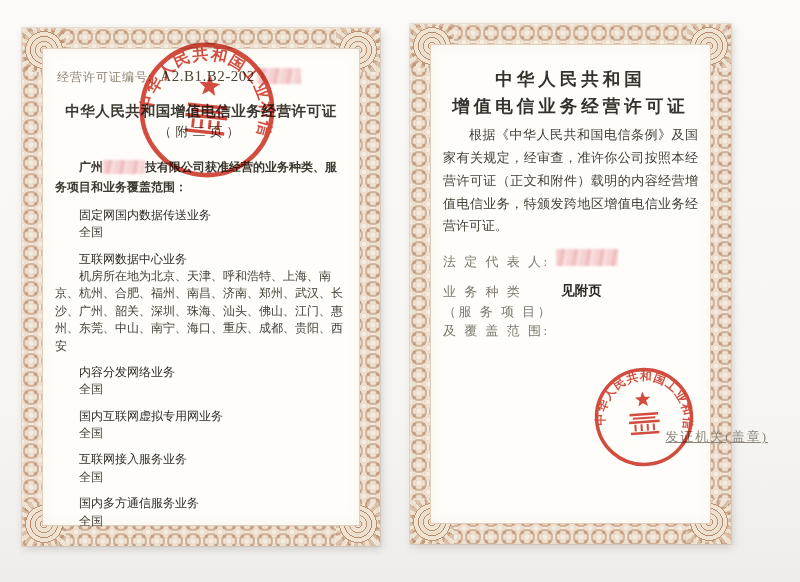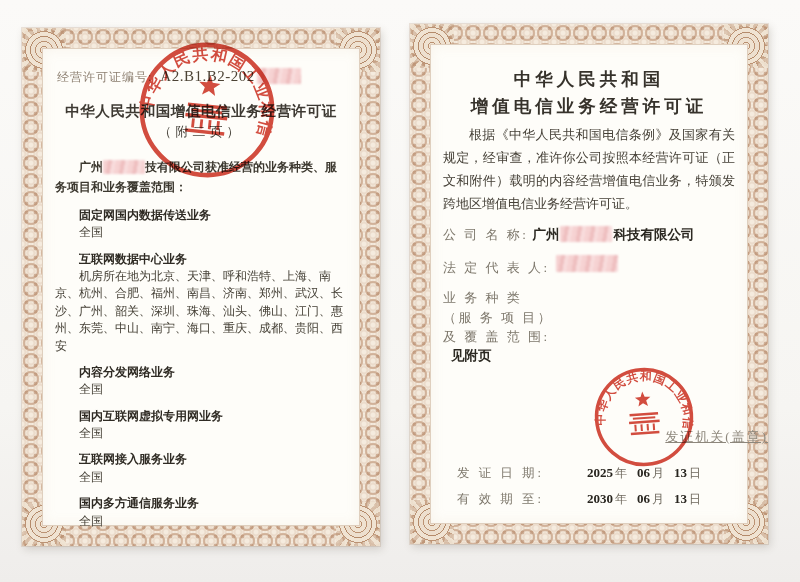--- a/index.html
+++ b/index.html
@@ -17,21 +17,21 @@
     background-color:#f5ebde;
     background-image:
       radial-gradient(circle, rgba(0,0,0,0) 5.5px, rgba(186,141,109,.55) 6.5px, rgba(186,141,109,.55) 7.6px, rgba(0,0,0,0) 8.6px),
       radial-gradient(circle, rgba(0,0,0,0) 2.4px, rgba(186,141,109,.32) 3.4px, rgba(0,0,0,0) 4.4px),
       radial-gradient(circle, rgba(168,117,83,.5) 1.4px, rgba(0,0,0,0) 2.4px);
     background-size:18px 18px, 9px 9px, 9px 9px;
     background-position:0 0, 4.5px 4.5px, 0 0;
     box-shadow:2px 3px 8px rgba(90,80,70,.22), 0 0 0 1px rgba(190,160,130,.25);
   }
   .cert-left{left:22px;top:28px;width:358px;height:518px;}
-  .cert-right{left:410px;top:24px;width:358px;height:520px;}
+  .cert-right{left:410px;top:24px;width:321px;height:520px;}
 
   .cnr{position:absolute;width:44px;height:44px;
     background:
       radial-gradient(circle at 50% 50%, #f1e4d3 0 3px, #b98f6f 3px 4px, #efe2d1 4px 8px,
         #bb9273 8px 9px, #eddfce 9px 13px, #b48a6a 13px 14px, #f0e3d2 14px 18px,
         #bb9273 18px 19px, rgba(0,0,0,0) 19px),
       repeating-conic-gradient(from 0deg, rgba(180,135,100,.35) 0 10deg, rgba(240,228,211,.9) 10deg 20deg);
   }
   .cnr.tl{left:0;top:0;} .cnr.tr{right:0;top:0;} .cnr.bl{left:0;bottom:0;} .cnr.br{right:0;bottom:0;}
 
@@ -52,36 +52,36 @@
 
   
   .l-lic{font-size:12px;color:#8c7f70;letter-spacing:1px;margin:6px 0 0 2px;white-space:nowrap;}
   .l-lic .num{color:#4c4335;letter-spacing:.5px;margin-left:8px;font-size:15px;}
   .l-lic .redact{width:44px;height:16px;margin-left:2px;}
   .l-title{font-size:14.6px;font-weight:700;color:#3e3a33;text-align:center;letter-spacing:.5px;margin:16px 0 0;}
   .l-sub{font-size:13px;color:#4a463e;text-align:center;margin-top:2px;letter-spacing:4px;}
   .l-intro{font-size:12px;color:#3c382f;line-height:1.7;text-indent:2em;margin:16px 0 0;font-weight:600;}
   .l-intro .redact{width:42px;height:14px;}
   .svc{margin-top:9px;font-size:12px;line-height:1.45;}
-  .svc-name{font-weight:700;color:#2f2b24;padding-left:2em;}
+  .svc-name{font-weight:400;color:#2f2b24;padding-left:2em;}
   .svc-scope{color:#45403 6;color:#454036;text-indent:2em;}
 
   
   .r-title{font-size:17.5px;font-weight:700;color:#36322b;text-align:center;letter-spacing:4px;line-height:1.55;margin:8px 0 0;}
   .r-lic{font-size:12.5px;color:#555047;text-align:right;margin:18px 2px 0 0;white-space:nowrap;}
   .r-lic .num{color:#3e3930;margin-left:4px;}
   .r-lic .redact{width:28px;height:14px;margin-left:1px;}
   .r-body{font-size:13px;color:#454037;line-height:1.75;text-align:justify;text-indent:2em;margin:4px 0 0;}
   .field{margin-top:11px;font-size:13px;display:flex;align-items:baseline;}
   .f-label{color:#7e786c;letter-spacing:2.5px;white-space:nowrap;}
   .f-value{font-weight:700;color:#2c2922;margin-left:4px;font-size:13.5px;}
   .field .redact.company{width:52px;height:16px;margin:0 1px;}
   .field .redact.legal{width:62px;height:17px;margin-left:6px;}
   .biz-labels div{color:#7e786c;letter-spacing:2.5px;font-size:13px;line-height:1.5;}
-  .biz{align-items:flex-start;flex-direction:column;}
+  .biz{align-items:flex-start;}
   .biz .f-value{margin-left:8px;}
 
   .stamp{position:absolute;pointer-events:none;opacity:.9;mix-blend-mode:multiply;}
   .stamp-left{left:115px;top:12px;width:140px;height:140px;transform:rotate(6deg);}
   .stamp-right{left:183px;top:342px;width:102px;height:102px;transform:rotate(-4deg);}
   .seal-caption{
     position:absolute;left:132px;top:384px;width:206px;text-align:right;
     font-size:13px;color:#8d877c;letter-spacing:2px;z-index:0;text-decoration:underline;
   }
 
@@ -172,51 +172,37 @@
     <div class="paper">
 
       <h1 class="r-title">
         <span>中华人民共和国</span><br>
         <span>增值电信业务经营许可证</span>
       </h1>
 
 
       <p class="r-body">根据《中华人民共和国电信条例》及国家有关规定，经审查，准许你公司按照本经营许可证（正文和附件）载明的内容经营增值电信业务，特颁发跨地区增值电信业务经营许可证。</p>
 
-      <div class="field">
-        <span class="f-label">公 司 名 称:</span>
-        <span class="f-value"><span>广州</span><span class="redact company"></span><span>科技有限公司</span></span>
-      </div>
 
       <div class="field">
         <span class="f-label">法 定 代 表 人:</span>
         <span class="redact legal"></span>
       </div>
 
       <div class="field biz">
         <div class="biz-labels">
           <div>业 务 种 类</div>
           <div>（服 务 项 目）</div>
           <div>及 覆 盖 范 围:</div>
         </div>
         <span class="f-value">见附页</span>
       </div>
 
       <div class="seal-caption">发证机关(盖章)</div>
 
-      <div class="dates">
-        <div class="date-row">
-          <span class="d-label">发 证 日 期:</span>
-          <span class="d-vals"><b>2025</b><i>年</i><b>06</b><i>月</i><b>13</b><i>日</i></span>
-        </div>
-        <div class="date-row">
-          <span class="d-label">有 效 期 至:</span>
-          <span class="d-vals"><b>2030</b><i>年</i><b>06</b><i>月</i><b>13</b><i>日</i></span>
-        </div>
-      </div>
     </div>
 
     <svg class="stamp stamp-right" viewBox="0 0 200 200">
       <defs>
           <path id="arcR" d="M 30,140 A 78,78 0 1 1 170,140" fill="none"></path>
         </defs>
       <circle cx="100" cy="100" r="93" fill="none" stroke="#ce392b" stroke-width="7"></circle>
       <text font-size="23" font-weight="bold" fill="#ce392b" letter-spacing="2">
         <textPath href="#arcR" startOffset="30">中华人民共和国工业和信息化部</textPath>
       </text>

